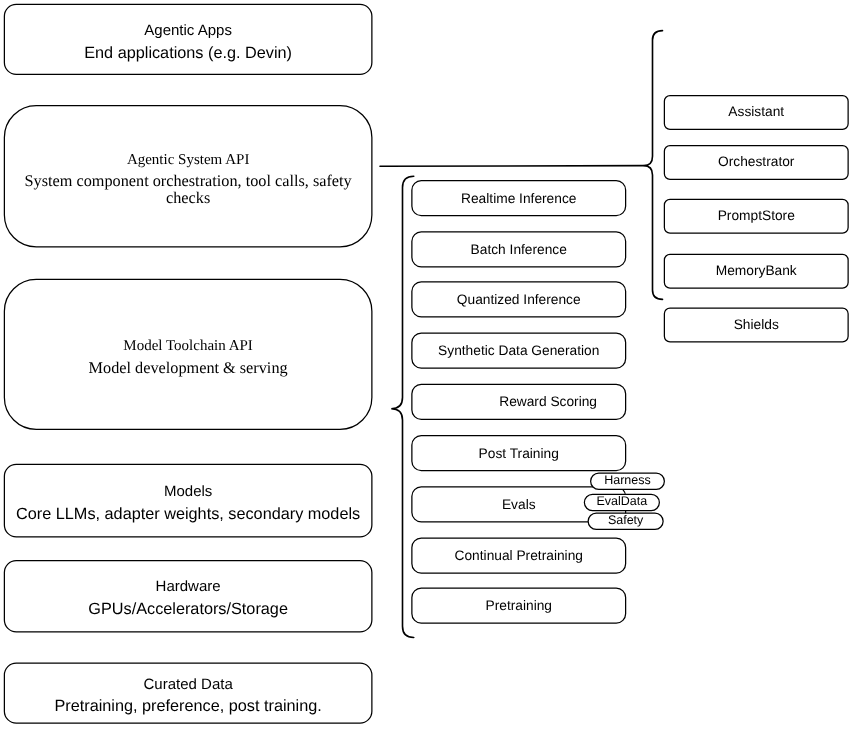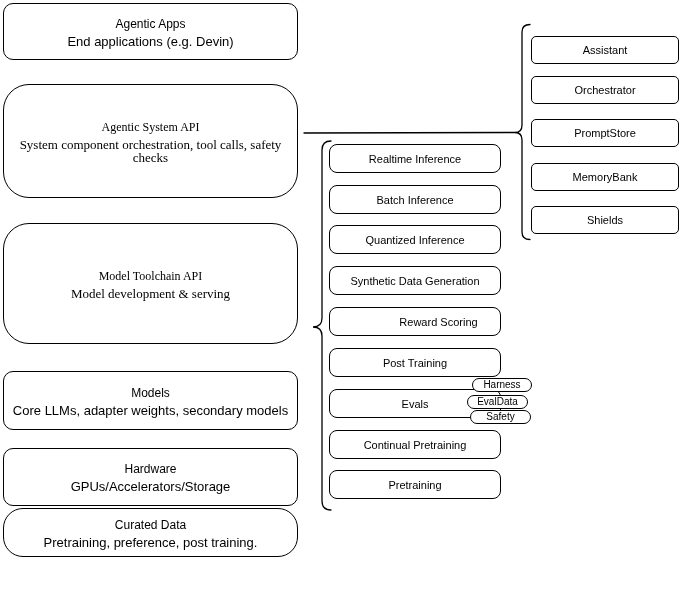--- a/index.html
+++ b/index.html
@@ -44,20 +44,21 @@
   .mbox {
     left: 329px; width: 172px; height: 29px;
     border-radius: 8px;
     font-size: 11px;
   }
   
   .rbox {
     left: 531px; width: 148px; height: 28px;
     border-radius: 5px;
     font-size: 11px;
+    margin-top: 40px;
   }
   
   .pill {
     position: absolute;
     box-sizing: border-box;
     border: 1.3px solid #000000;
     background: #ffffff;
     border-radius: 8px;
     height: 14px;
     font-size: 10px;
@@ -102,21 +103,21 @@
   <div class="node lbox" style="top:371px;height:59px;">
     <div class="title">Models</div>
     <div class="subtitle">Core LLMs, adapter weights, secondary models</div>
   </div>
 
   <div class="node lbox" style="top:448px;height:58px;">
     <div class="title">Hardware</div>
     <div class="subtitle">GPUs/Accelerators/Storage</div>
   </div>
 
-  <div class="node lbox" style="top:508px;height:49px;border-radius:20px;">
+  <div class="node lbox" style="top:530px;height:49px;">
     <div class="title">Curated Data</div>
     <div class="subtitle">Pretraining, preference, post training.</div>
   </div>
 
   <div class="node mbox" style="top:144px;">Realtime Inference</div>
   <div class="node mbox" style="top:185px;">Batch Inference</div>
   <div class="node mbox" style="top:225px;">Quantized Inference</div>
   <div class="node mbox" style="top:266px;">Synthetic Data Generation</div>
   <div class="node mbox" style="top:307px;padding-left:47px;">Reward Scoring</div>
   <div class="node mbox" style="top:348px;">Post Training</div>

